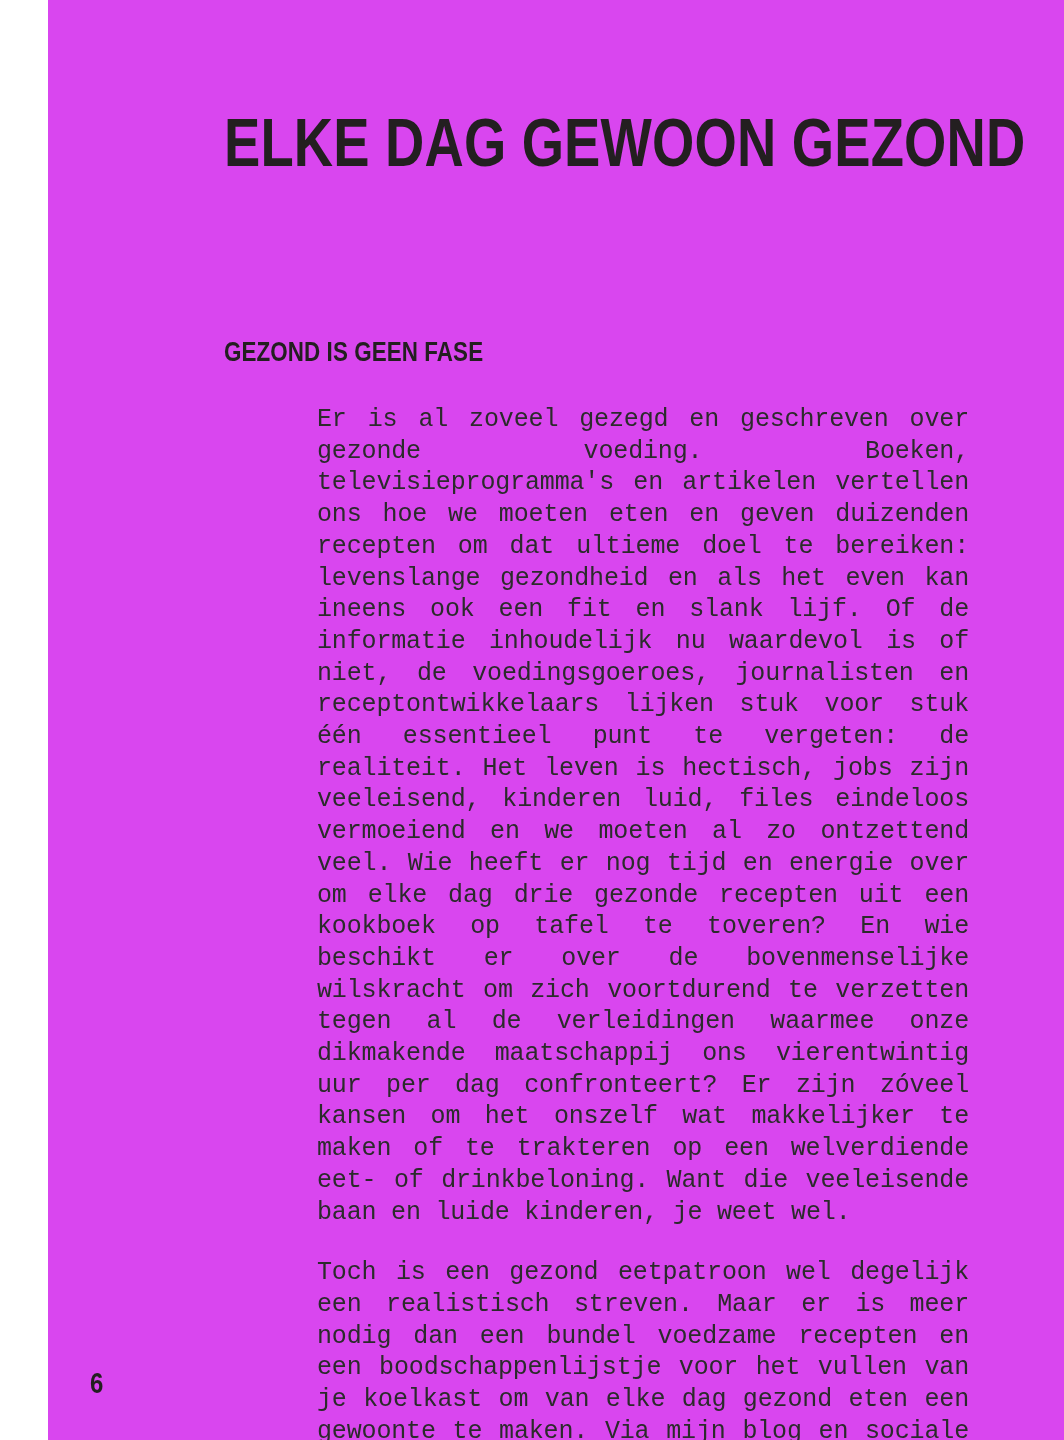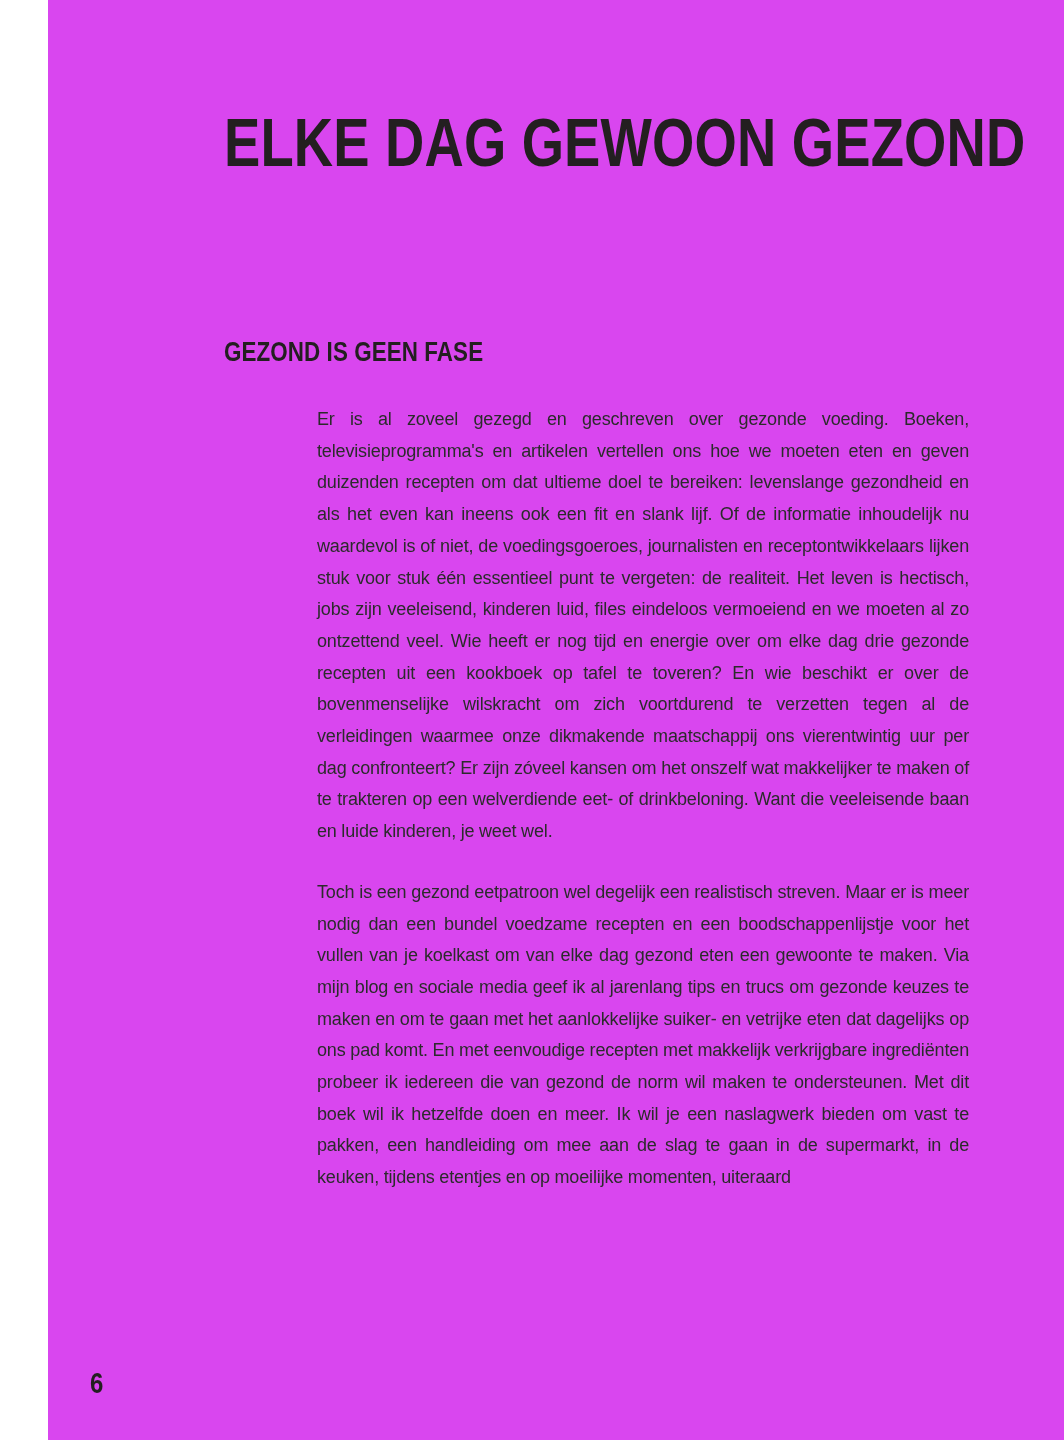--- a/index.html
+++ b/index.html
@@ -58,23 +58,23 @@
 
   
   .body-column {
     position: absolute;
     left: 269px;
     top: 404px;
     width: 652px;
   }
   .body-paragraph {
     margin: 0 0 29px 0;
-    font-family: Liberation Sans, sans-serif;
+    font-family: Liberation Mono, monospace;
     font-weight: 400;
-    font-size: 18px;
+    font-size: 25px;
     line-height: 31.7px;
     color: #2b2b2b;
     text-align: justify;
     text-justify: inter-word;
     letter-spacing: -0.15px;
     word-spacing: -0.2px;
     hyphens: manual;
   }
   .body-paragraph:last-child {
     margin-bottom: 0;

